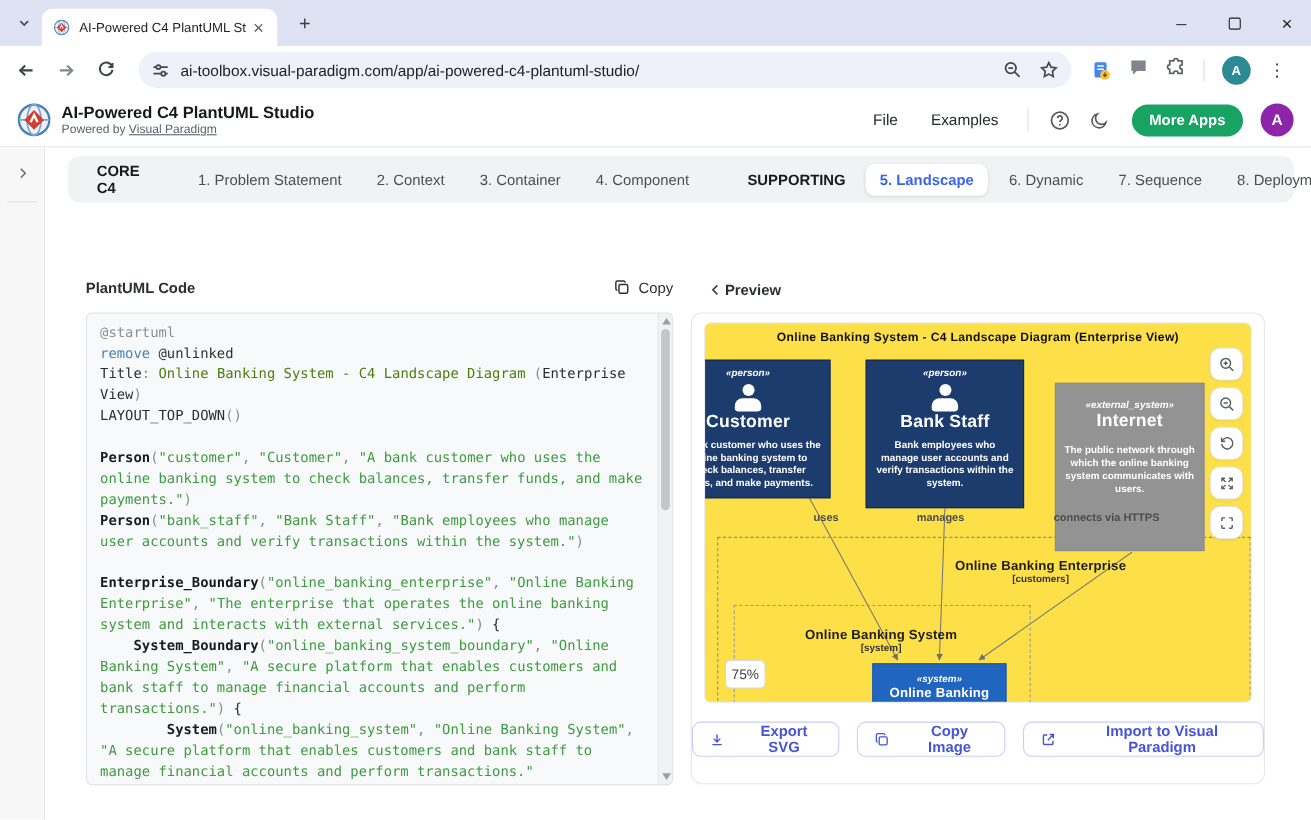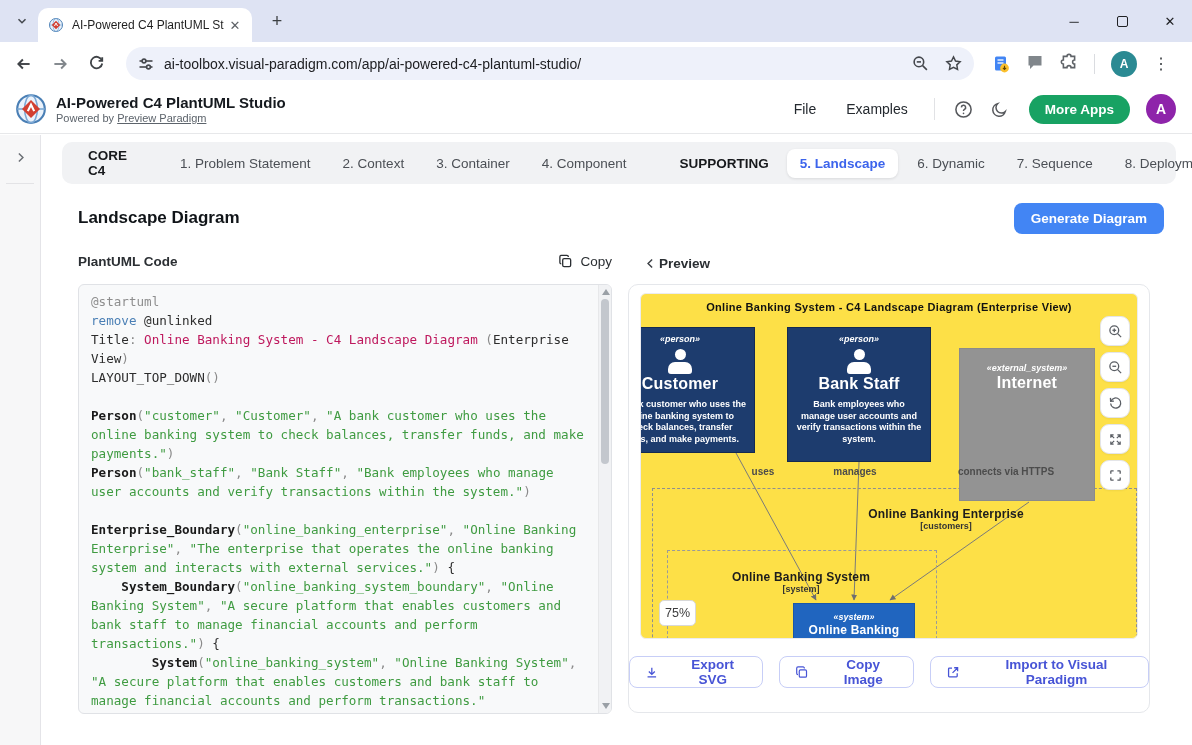--- a/index.html
+++ b/index.html
@@ -91,21 +91,21 @@
   .dg-desc{font-size:9px;line-height:11.5px;font-weight:600;margin-top:6px;}
   .pi{display:block;margin:5px auto 0;width:30px;}
   .pi-head{display:block;width:11px;height:11px;border-radius:50%;background:#fff;margin:0 auto;}
   .pi-body{display:block;width:24px;height:12px;border-radius:7px 7px 3px 3px;background:#fff;margin:2px auto 0;}
   .n-customer{left:-36px;top:33px;width:150px;height:126px;}
   .n-bankstaff{left:146px;top:33px;width:144px;height:135px;}
   .n-internet{left:318px;top:54px;width:136px;height:153px;padding-top:14px;}
   .n-system{left:152px;top:309px;width:122px;height:60px;padding-top:8px;}
   .n-system .dg-name{font-size:12px;}
   .dg-edge-label{position:absolute;font-size:10px;color:#4c4c4c;font-weight:600;text-align:center;}
-  .el-uses{left:92px;top:172px;width:60px;}
+  .el-uses{left:80px;top:172px;width:60px;}
   .el-manages{left:184px;top:172px;width:60px;}
   .el-https{left:310px;top:172px;width:110px;}
   .dg-edges{position:absolute;left:0;top:0;}
   .b-outer{position:absolute;left:11px;top:194px;width:485px;height:230px;border:1.5px dashed #8f8f8f;}
   .b-inner{position:absolute;left:26px;top:256px;width:270px;height:150px;border:1.5px dashed #9a9a9a;}
   .dg-blabel{position:absolute;text-align:center;color:#1d1d1d;}
   .bl-1{left:225px;top:213px;width:160px;}
   .bl-2{left:80px;top:276px;width:160px;}
   .bl-name{font-size:12px;font-weight:700;letter-spacing:.2px;}
   .bl-tag{font-size:9px;font-weight:600;color:#333;}
@@ -214,21 +214,21 @@
   <div class="app-header">
     <svg class="logo" viewBox="0 0 32 32">
       <circle cx="16" cy="16" r="13" fill="#eaf2fb" stroke="#4a7fb5" stroke-width="2"></circle>
       <ellipse cx="16" cy="16" rx="6" ry="13" fill="none" stroke="#7aa7d4" stroke-width="1.5"></ellipse>
       <line x1="3" y1="16" x2="29" y2="16" stroke="#7aa7d4" stroke-width="1.5"></line>
       <rect x="10" y="10" width="12" height="12" transform="rotate(45 16 16)" fill="#d23f31"></rect>
       <polyline points="13,18 16,12 19,18" fill="none" stroke="#fff" stroke-width="2"></polyline>
     </svg>
     <div class="app-titles">
       <div class="app-title">AI-Powered C4 PlantUML Studio</div>
-      <div class="powered"><span>Powered by </span><a href="#">Preview Paradigm</a></div>
+      <div class="powered"><span>Powered by </span><a href="#">Visual Paradigm</a></div>
     </div>
     <div class="hdr-right">
       <span class="menu-item">File</span>
       <span class="menu-item">Examples</span>
       <span class="hdr-div"></span>
       <span class="hdr-icon">
         <svg width="19" height="19" viewBox="0 0 16 16" fill="none" stroke="currentColor" stroke-width="1.3">
             <circle cx="8" cy="8" r="6.4"></circle>
             <path d="M6.2 6.2a1.8 1.8 0 1 1 2.6 1.7c-.6.3-.8.7-.8 1.3"></path>
             <circle cx="8" cy="11.3" r=".7" fill="currentColor" stroke="none"></circle>
@@ -262,24 +262,20 @@
         <span class="navtab">3. Container</span>
         <span class="navtab">4. Component</span>
         <span class="nav-div"></span>
         <span class="nav-group-label">SUPPORTING</span>
         <span class="navtab active">5. Landscape</span>
         <span class="navtab">6. Dynamic</span>
         <span class="navtab">7. Sequence</span>
         <span class="navtab">8. Deployment</span>
       </div>
 
-    <div class="page-head">
-      <h2 class="page-title">Landscape Diagram</h2>
-      <button class="generate-btn">Generate Diagram</button>
-    </div>
 
     <div class="code-head">
       <span class="panel-label">PlantUML Code</span>
       <button class="copy-btn">
         <svg width="15" height="15" viewBox="0 0 16 16" fill="none" stroke="#2b2f33" stroke-width="1.4">
             <rect x="5" y="5" width="8.5" height="8.5" rx="1.5"></rect>
             <path d="M11 3.2V3a1.5 1.5 0 0 0-1.5-1.5h-6A1.5 1.5 0 0 0 2 3v6A1.5 1.5 0 0 0 3.5 10.5"></path>
           </svg>
         <span>Copy</span>
       </button>
@@ -291,21 +287,21 @@
             <polyline points="10,3 5,8 10,13"></polyline>
           </svg>
       </span>
       <span class="panel-label">Preview</span>
     </div>
 
     <div class="code-panel">
       <div class="code">
           <div class="code-line"><span style="color: rgb(142, 142, 142);">@startuml</span></div>
           <div class="code-line"><span style="color: rgb(74, 127, 181);">remove</span><span style="color: rgb(45, 45, 45);"> @unlinked</span></div>
-          <div class="code-line"><span style="color: rgb(45, 45, 45);">Title</span><span style="color: rgb(138, 138, 138);">:</span><span style="color: #be185d;"> Online Banking System - C4 Landscape Diagram </span><span style="color: rgb(138, 138, 138);">(</span><span style="color: rgb(45, 45, 45);">Enterprise View</span><span style="color: rgb(138, 138, 138);">)</span></div>
+          <div class="code-line"><span style="color: rgb(45, 45, 45);">Title</span><span style="color: rgb(138, 138, 138);">:</span><span style="color: #4d7c0f;"> Online Banking System - C4 Landscape Diagram </span><span style="color: rgb(138, 138, 138);">(</span><span style="color: rgb(45, 45, 45);">Enterprise View</span><span style="color: rgb(138, 138, 138);">)</span></div>
           <div class="code-line"><span style="color: rgb(45, 45, 45);">LAYOUT_TOP_DOWN</span><span style="color: rgb(138, 138, 138);">()</span></div>
           <div class="code-line">&nbsp;</div>
           <div class="code-line"><span style="color: rgb(26, 26, 26); font-weight: 700;">Person</span><span style="color: rgb(138, 138, 138);">(</span><span style="color: rgb(63, 155, 65);">"customer"</span><span style="color: rgb(138, 138, 138);">, </span><span style="color: rgb(63, 155, 65);">"Customer"</span><span style="color: rgb(138, 138, 138);">, </span><span style="color: rgb(63, 155, 65);">"A bank customer who uses the online banking system to check balances, transfer funds, and make payments."</span><span style="color: rgb(138, 138, 138);">)</span></div>
           <div class="code-line"><span style="color: rgb(26, 26, 26); font-weight: 700;">Person</span><span style="color: rgb(138, 138, 138);">(</span><span style="color: rgb(63, 155, 65);">"bank_staff"</span><span style="color: rgb(138, 138, 138);">, </span><span style="color: rgb(63, 155, 65);">"Bank Staff"</span><span style="color: rgb(138, 138, 138);">, </span><span style="color: rgb(63, 155, 65);">"Bank employees who manage user accounts and verify transactions within the system."</span><span style="color: rgb(138, 138, 138);">)</span></div>
           <div class="code-line">&nbsp;</div>
           <div class="code-line"><span style="color: rgb(26, 26, 26); font-weight: 700;">Enterprise_Boundary</span><span style="color: rgb(138, 138, 138);">(</span><span style="color: rgb(63, 155, 65);">"online_banking_enterprise"</span><span style="color: rgb(138, 138, 138);">, </span><span style="color: rgb(63, 155, 65);">"Online Banking Enterprise"</span><span style="color: rgb(138, 138, 138);">, </span><span style="color: rgb(63, 155, 65);">"The enterprise that operates the online banking system and interacts with external services."</span><span style="color: rgb(138, 138, 138);">)</span><span style="color: rgb(45, 45, 45);"> {</span></div>
           <div class="code-line"><span style="color: rgb(45, 45, 45);">    </span><span style="color: rgb(26, 26, 26); font-weight: 700;">System_Boundary</span><span style="color: rgb(138, 138, 138);">(</span><span style="color: rgb(63, 155, 65);">"online_banking_system_boundary"</span><span style="color: rgb(138, 138, 138);">, </span><span style="color: rgb(63, 155, 65);">"Online Banking System"</span><span style="color: rgb(138, 138, 138);">, </span><span style="color: rgb(63, 155, 65);">"A secure platform that enables customers and bank staff to manage financial accounts and perform transactions."</span><span style="color: rgb(138, 138, 138);">)</span><span style="color: rgb(45, 45, 45);"> {</span></div>
           <div class="code-line"><span style="color: rgb(45, 45, 45);">        </span><span style="color: rgb(26, 26, 26); font-weight: 700;">System</span><span style="color: rgb(138, 138, 138);">(</span><span style="color: rgb(63, 155, 65);">"online_banking_system"</span><span style="color: rgb(138, 138, 138);">, </span><span style="color: rgb(63, 155, 65);">"Online Banking System"</span><span style="color: rgb(138, 138, 138);">, </span><span style="color: rgb(63, 155, 65);">"A secure platform that enables customers and bank staff to manage financial accounts and perform transactions."</span></div>
         </div>
       <div class="code-scroll">
@@ -356,20 +352,21 @@
           <span class="pi">
               <span class="pi-head"></span>
               <span class="pi-body"></span>
             </span>
           <div class="dg-name">Bank Staff</div>
           <div class="dg-desc">Bank employees who manage user accounts and verify transactions within the system.</div>
         </div>
         <div class="dg-node dg-ext n-internet">
           <div class="dg-st">«external_system»</div>
           <div class="dg-name">Internet</div>
+          <div class="dg-desc" style="margin-top:12px;">The public network through which the online banking system communicates with users.</div>
         </div>
         <div class="dg-node dg-sysbox n-system">
           <div class="dg-st">«system»</div>
           <div class="dg-name">Online Banking System</div>
         </div>
 
         <span class="dg-edge-label el-uses">uses</span>
         <span class="dg-edge-label el-manages">manages</span>
         <span class="dg-edge-label el-https">connects via HTTPS</span>
 

